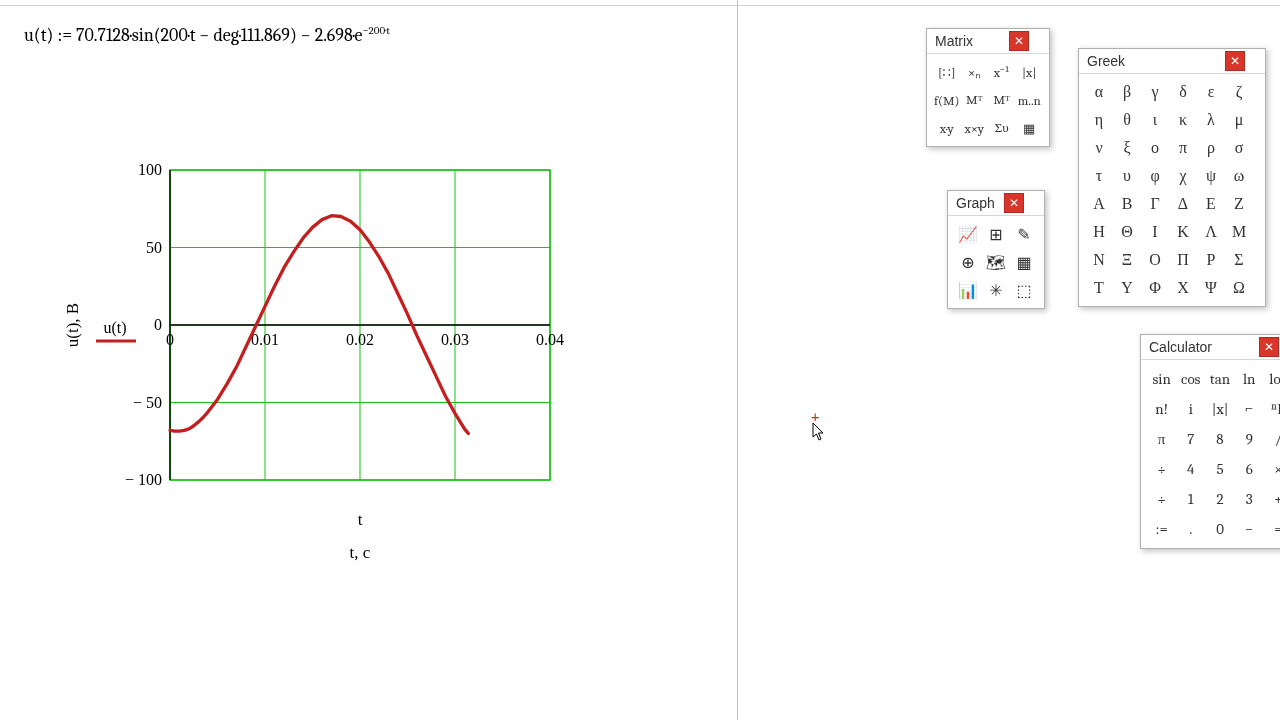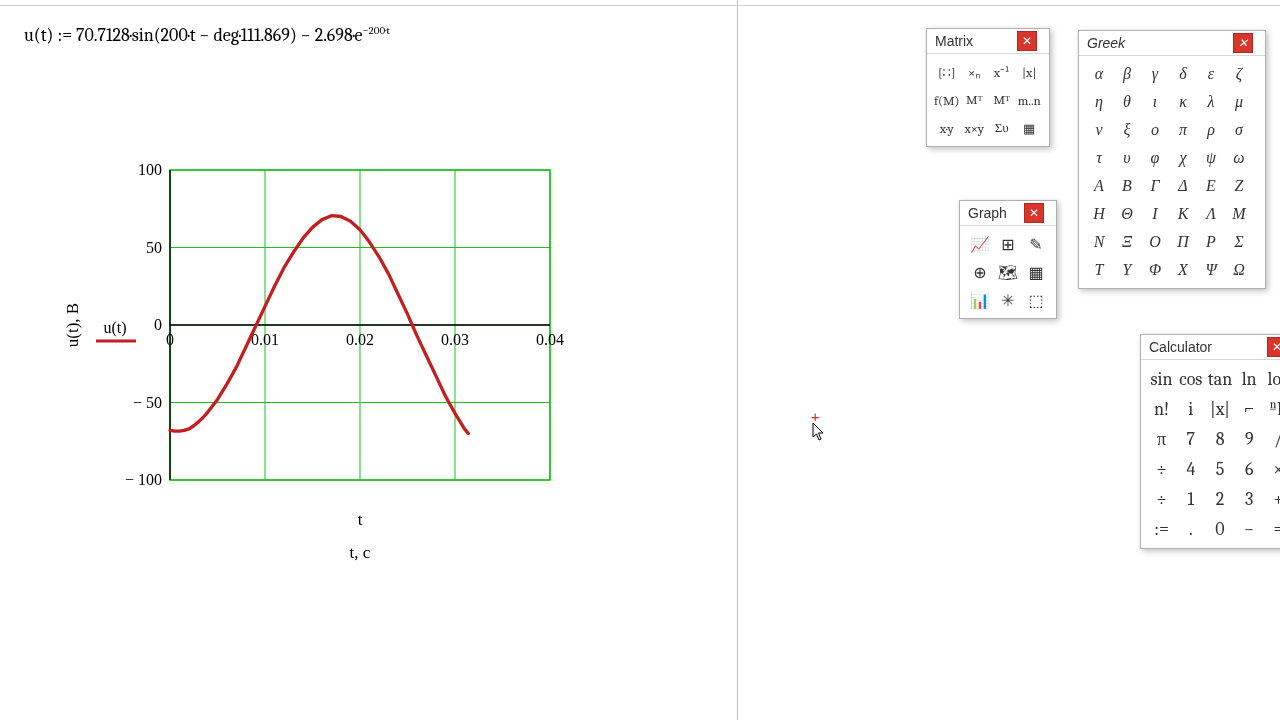--- a/index.html
+++ b/index.html
@@ -5,28 +5,28 @@
   html,body{margin:0;padding:0;width:1280px;height:720px;background:#fff;font-family:"Segoe UI",Arial,sans-serif;overflow:hidden;}
   .page{position:relative;width:1280px;height:720px;}
   .divider{position:absolute;left:737px;top:0;width:0;height:720px;border-left:1px solid #c0c0c0;}
   .hrule-top{position:absolute;left:0;top:5px;width:1280px;height:0;border-top:1px solid #d0d0d0;}
   .eq{position:absolute;font-family:"Cambria","Times New Roman",serif;font-size:18px;color:#000;white-space:nowrap;}
   .eq sup{font-size:11px;vertical-align:super;}
   .frac{display:inline-block;vertical-align:middle;text-align:center;line-height:1;}
   .frac .num{display:block;border-bottom:1px solid #000;padding:0 4px;}
   .frac .den{display:block;padding:0 4px;}
   .panel{position:absolute;background:#fff;border:1px solid #b0b0b0;box-shadow:2px 2px 6px rgba(0,0,0,.25);}
-  .panel-title{display:flex;align-items:center;justify-content:space-between;height:24px;padding:0 8px 0 8px;border-bottom:1px solid #d6d6d6;font-size:14px;color:#333;}
+  .panel-title{display:flex;align-items:center;justify-content:space-between;height:24px;padding:0 16px 0 8px;border-bottom:1px solid #d6d6d6;font-size:14px;color:#333;}
   .close{width:18px;height:18px;background:#d9362b;color:#fff;display:flex;align-items:center;justify-content:center;font-size:12px;border:1px solid #b02a21;margin-right:4px;cursor:pointer;}
   .btn-grid{padding:4px 6px;}
   .btn-row{display:flex;}
   .tbtn{width:28px;height:28px;display:flex;align-items:center;justify-content:center;font-family:"Cambria","Times New Roman",serif;font-size:16px;color:#333;cursor:pointer;}
   .tbtn.small{font-size:13px;}
   .glyph{font-family:"Segoe UI Symbol","Cambria",serif;}
-  .calc .tbtn{width:30px;height:30px;font-size:18px;}
+  .calc .tbtn{width:30px;height:30px;font-size:15px;}
   .chart-wrap{position:absolute;left:60px;top:155px;width:550px;height:420px;}
   .chart-svg{position:absolute;left:0;top:0;}
   .axis-label{font-family:"Times New Roman",serif;font-size:17px;fill:#000;}
   .tick-label{font-family:"Times New Roman",serif;font-size:16px;fill:#000;}
   .series-label{font-family:"Times New Roman",serif;font-size:16px;fill:#000;}
   .cursor-mark{position:absolute;font-family:monospace;}
 </style>
 </head>
 <body>
 
@@ -98,21 +98,21 @@
         </div>
         <div class="btn-row">
           <div class="tbtn glyph small">x·y</div>
           <div class="tbtn glyph small">x×y</div>
           <div class="tbtn glyph small">Συ</div>
           <div class="tbtn glyph small">▦</div>
         </div>
       </div>
   </div>
 
-  <div class="panel" style="left:1078px;top:30px;width:186px;font-style:italic;">
+  <div class="panel" style="left:1078px;top:48px;width:186px;">
     <div class="panel-title">
       <span>Greek</span>
       <div class="close">✕</div>
     </div>
     <div class="btn-grid" id="greek-grid">
         <div class="btn-row">
           <div class="tbtn glyph ">α</div>
           <div class="tbtn glyph ">β</div>
           <div class="tbtn glyph ">γ</div>
           <div class="tbtn glyph ">δ</div>
@@ -171,21 +171,21 @@
           <div class="tbtn glyph ">Τ</div>
           <div class="tbtn glyph ">Υ</div>
           <div class="tbtn glyph ">Φ</div>
           <div class="tbtn glyph ">Χ</div>
           <div class="tbtn glyph ">Ψ</div>
           <div class="tbtn glyph ">Ω</div>
         </div>
       </div>
   </div>
 
-  <div class="panel" style="left:947px;top:200px;width:96px;margin-left:12px;">
+  <div class="panel" style="left:947px;top:190px;width:96px;">
     <div class="panel-title">
       <span>Graph</span>
       <div class="close">✕</div>
     </div>
     <div class="btn-grid" id="graph-grid">
         <div class="btn-row">
           <div class="tbtn glyph ">📈</div>
           <div class="tbtn glyph ">⊞</div>
           <div class="tbtn glyph ">✎</div>
         </div>

